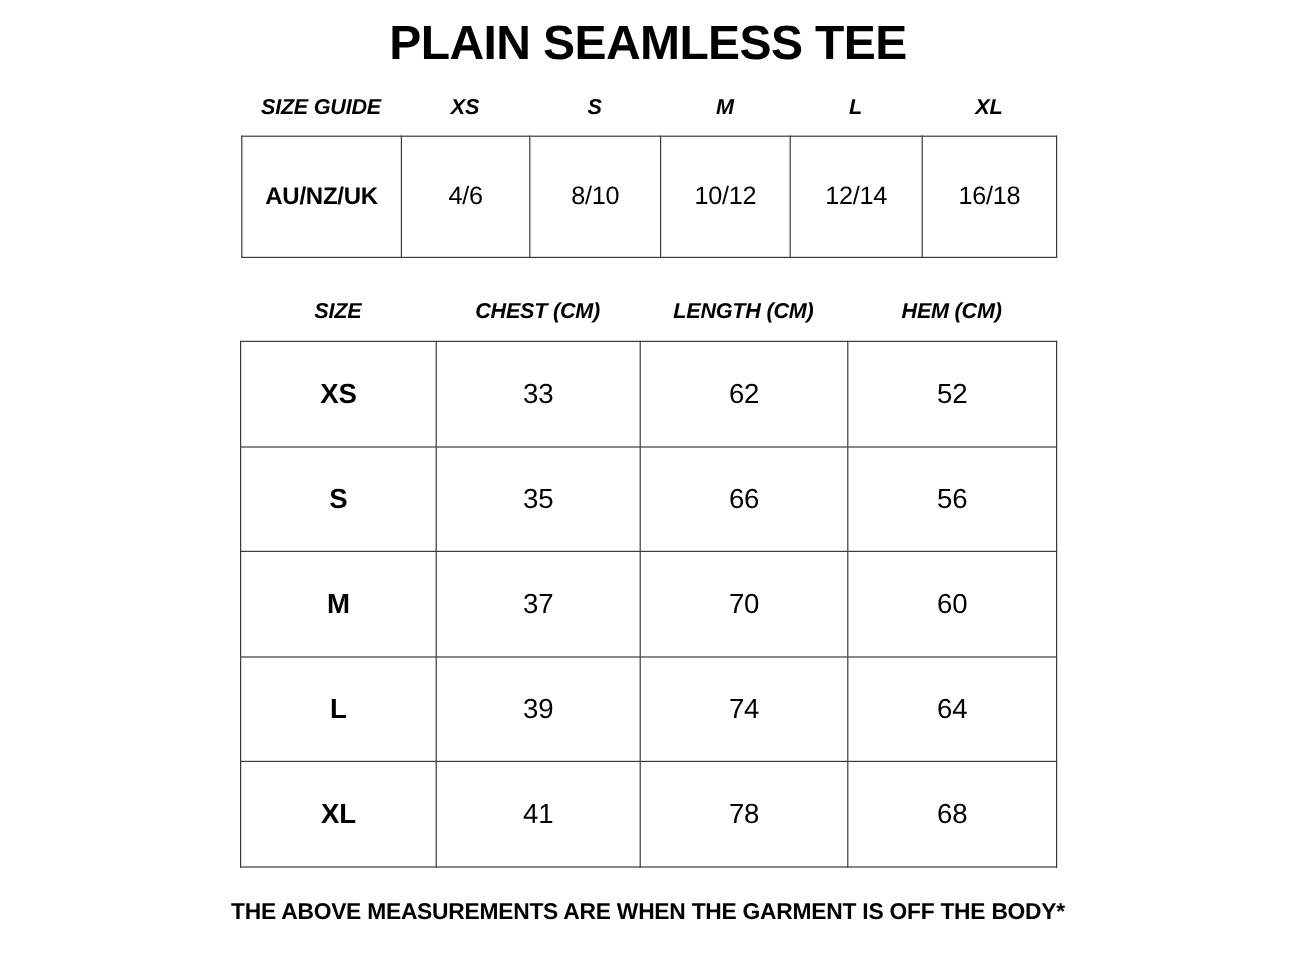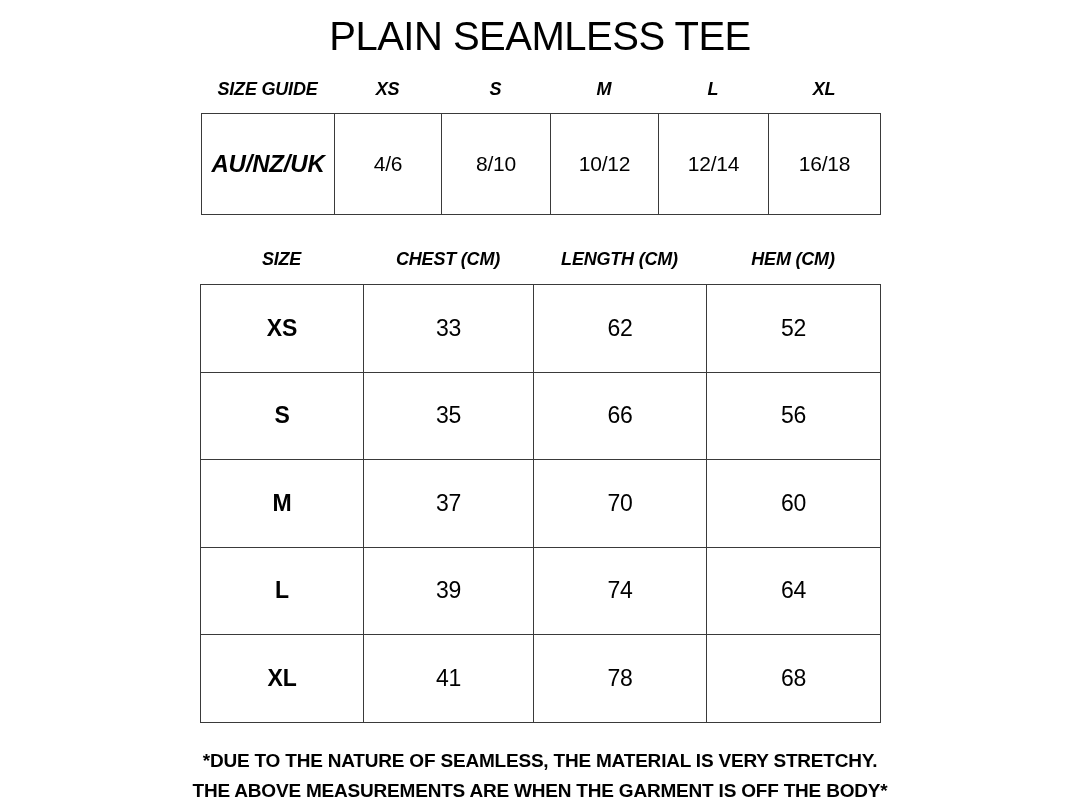--- a/index.html
+++ b/index.html
@@ -12,21 +12,21 @@
     position: relative;
   }
   .page { position: relative; width: 1080px; height: 800px; }
 
   
   .title {
     position: absolute;
     top: 14px; left: 0; width: 1080px;
     text-align: center;
     font-size: 40px;
-    font-weight: normal;
+    font-weight: bold;
     letter-spacing: -0.5px;
   }
 
   
   .hdr-row {
     position: absolute;
     display: grid;
     align-items: end;
     font-style: italic;
   }
@@ -53,21 +53,21 @@
   }
   td {
     border: 1.5px solid #3a3a3a;
     text-align: center;
     vertical-align: middle;
     font-size: 21px;
     letter-spacing: -0.2px;
   }
   #sg-table { top: 113px; left: 201px; width: 679px; }
   #sg-table td { height: 101px; }
-  #sg-table td.row-label { font-weight: bold; font-size: 24px; font-style: italic; }
+  #sg-table td.row-label { font-weight: bold; font-size: 20px; }
 
   #m-table { top: 284px; left: 200px; width: 680px; }
   #m-table td { height: 87.5px; font-size: 23px; }
   #m-table td.row-label { font-weight: bold; font-size: 23px; }
 
   
   .footnote {
     position: absolute;
     top: 746px; left: 0; width: 1080px;
     text-align: center;
@@ -156,17 +156,16 @@
     <tr>
       <td class="row-label">XL</td>
       <td>41</td>
       <td>78</td>
       <td>68</td>
     </tr>
   </tbody>
     </table>
 
   <div class="footnote">
-    <div>*DUE TO THE NATURE OF SEAMLESS, THE MATERIAL IS VERY STRETCHY.</div>
     <div>THE ABOVE MEASUREMENTS ARE WHEN THE GARMENT IS OFF THE BODY*</div>
   </div>
 
 </div>
 
 </body></html>

